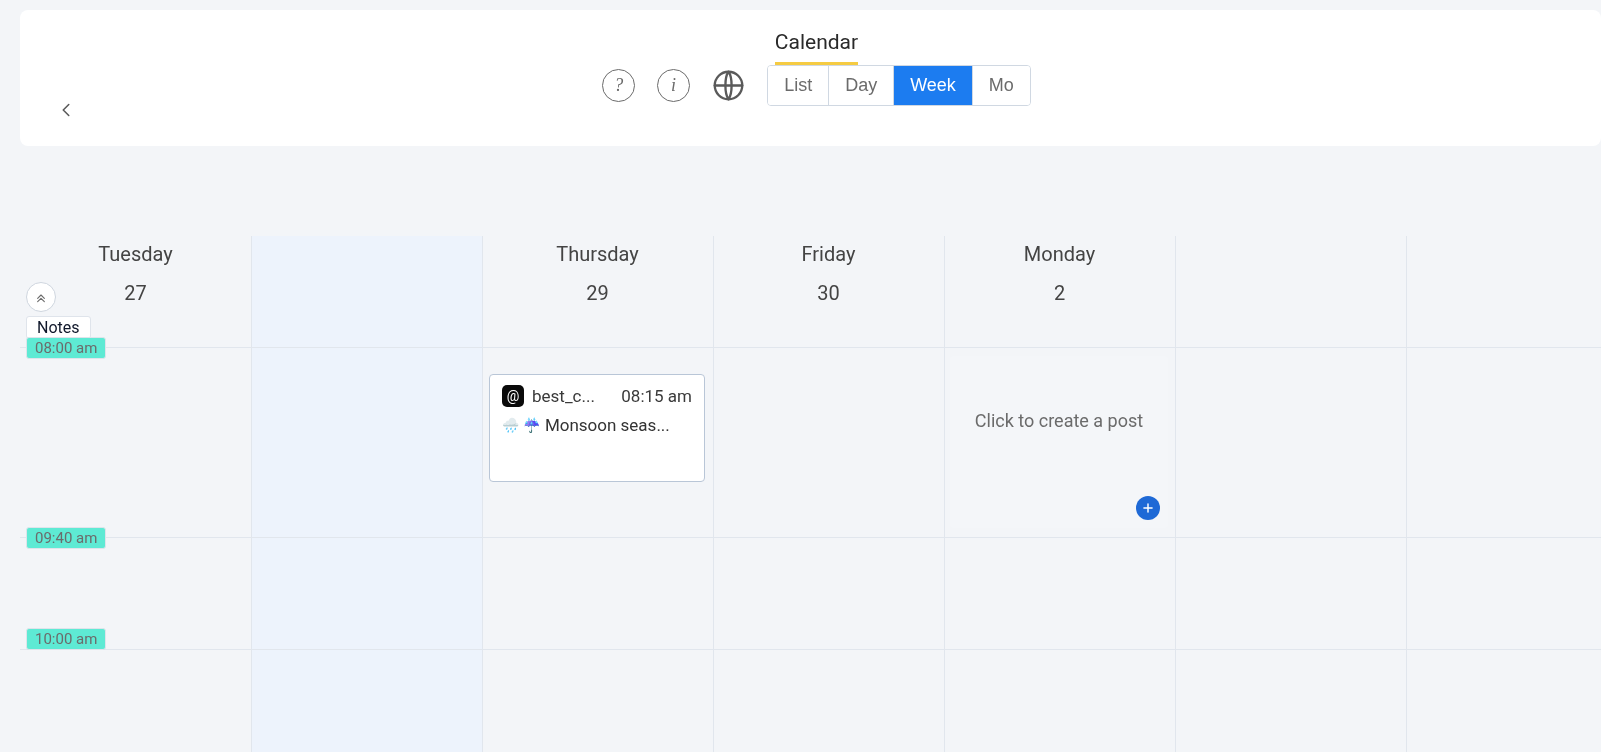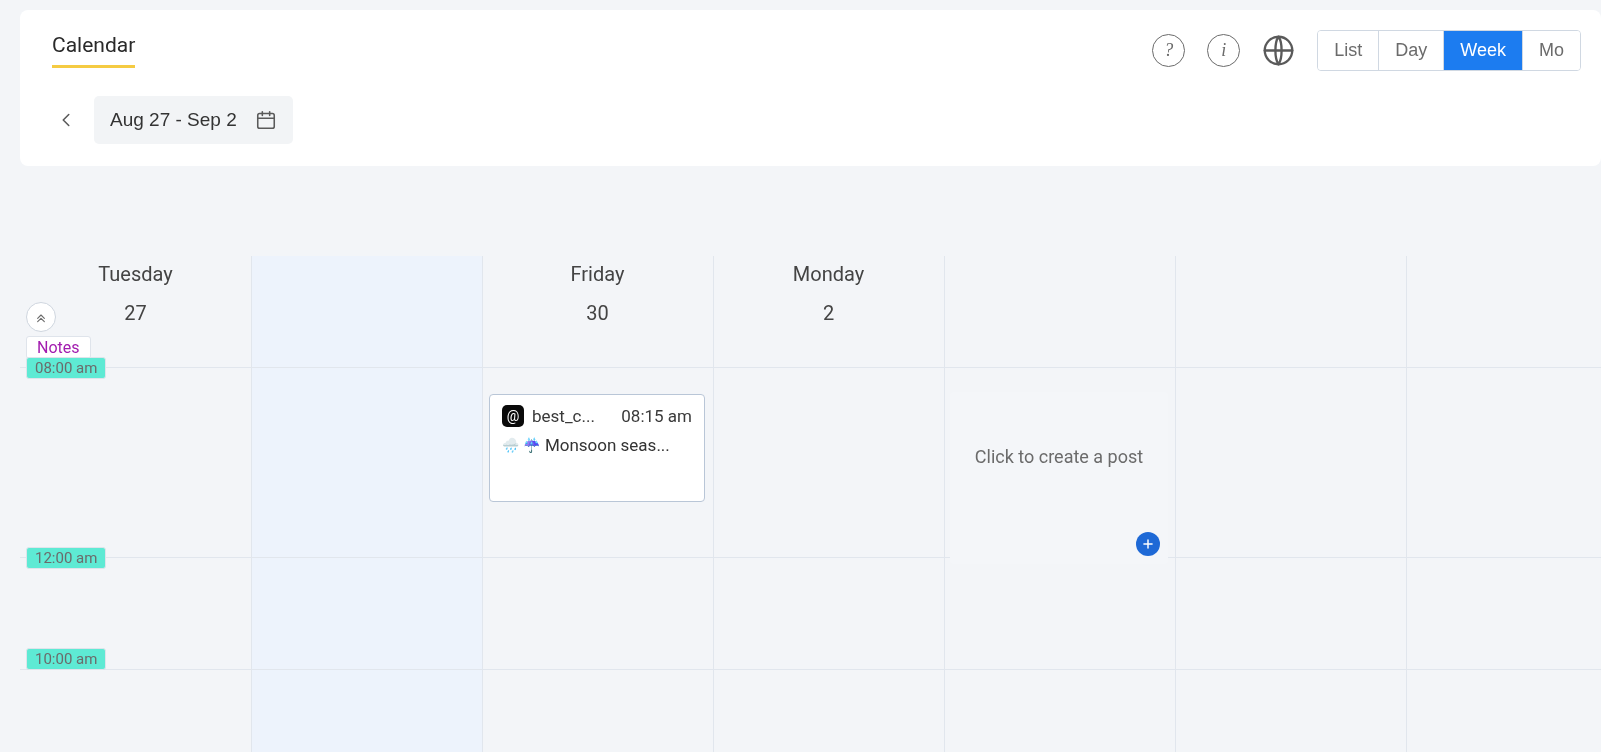--- a/index.html
+++ b/index.html
@@ -15,20 +15,21 @@
       border-radius: 8px;
       margin: 10px 0 0 20px;
       padding: 20px 20px 22px 32px;
       width: 1581px;
     }
     .toolbar-top {
       display: flex;
       align-items: center;
       justify-content: space-between;
       height: 40px;
+      flex-direction: column;
     }
     .calendar-title {
       font-size: 21px;
       font-weight: 400;
       color: #2a2a2a;
       padding-bottom: 8px;
       border-bottom: 3px solid #f5cb42;
       display: inline-block;
     }
     .toolbar-top-right { display: flex; align-items: center; gap: 22px; }
@@ -124,21 +125,21 @@
     .time-row.last { height: 160px; }
     .time-label {
       position:absolute; left: 6px; top: -11px;
       background: #5eead4; border: 1px solid #dfe4eb; border-radius: 3px;
       padding: 1px 8px; font-size: 15px; color: #6b6b6b;
       z-index: 5;
     }
     .notes-label {
       position:absolute; left: 6px; top: 80px;
       background:#fff; border:1px solid #dfe4eb; border-radius:3px;
-      padding:1px 10px; font-size:16px; color:#a21caf; z-index:5;
+      padding:1px 10px; font-size:16px; color:#0f172a; z-index:5;
     }
 
     
     .post-card {
       position:absolute;
       background:#fff; border:1px solid #b9c6d7; border-radius:4px;
       padding: 10px 12px; cursor:pointer;
     }
     .post-card .post-row1 { display:flex; align-items:center; justify-content:space-between; margin-bottom:8px; }
     .post-card .post-title-wrap { display:flex; align-items:center; gap:8px; overflow:hidden; }
@@ -192,42 +193,37 @@
     </div>
   </div>
 
   <div class="toolbar-bottom">
     <div class="toolbar-bottom-right">
       <button class="nav-arrow">
         <svg viewBox="0 0 24 24" width="22" height="22" class="svg-stroke">
           <polyline points="15 18 9 12 15 6"></polyline>
         </svg>
       </button>
-      <button class="date-range-btn">
-        <span>Aug 27 - Sep 2</span>
-        <svg viewBox="0 0 24 24" width="22" height="22" class="svg-stroke" style="color:#5a5a5a">
-          <rect x="3" y="5" width="18" height="16" rx="2"></rect>
-          <line x1="3" y1="10" x2="21" y2="10"></line>
-          <line x1="8" y1="3" x2="8" y2="7"></line>
-          <line x1="16" y1="3" x2="16" y2="7"></line>
-        </svg>
-      </button>
     </div>
   </div>
 </div>
 
 <div class="cal-wrap">
   <div class="day-headers">
     <div class="day-header">
       <div>Tuesday</div>
       <div class="daynum">27</div>
     </div>
     <div class="day-header today">
       <div>Wednesday</div>
       <div class="daynum">28</div>
+    </div>
+    <div class="day-header">
+      <div>Thursday</div>
+      <div class="daynum">29</div>
     </div>
     <div class="day-header">
       <div>Friday</div>
       <div class="daynum">30</div>
     </div>
     <div class="day-header">
       <div>Monday</div>
       <div class="daynum">2</div>
     </div>
   </div>
@@ -249,21 +245,21 @@
       <div class="grid-col"></div>
       <div class="grid-col"></div>
       <div class="grid-col"></div>
       <div class="grid-col"></div>
     </div>
 
     <div class="time-row">
       <div class="time-label" style="top:101px">08:00 am</div>
     </div>
     <div class="time-row" style="height:190px">
-      <div class="time-label" style="top:179px">12:00 am</div>
+      <div class="time-label" style="top:179px">09:40 am</div>
     </div>
     <div class="time-row" style="height:112px">
       <div class="time-label" style="top:90px">10:00 am</div>
     </div>
     <div class="time-row last"></div>
 
     <div class="post-card" style="left:469px; top:138px; width:216px; height:108px;">
       <div class="post-row1">
         <div class="post-title-wrap">
           <div class="post-avatar">@</div>
@@ -271,21 +267,21 @@
         </div>
         <span class="post-time">08:15 am</span>
       </div>
       <div class="post-row2">
         <span class="emoji-small">🌧️</span>
         <span class="emoji-small">☔</span>
         <span>Monsoon seas...</span>
       </div>
     </div>
 
-    <div class="create-placeholder" style="left:930px; top:136px; width:218px; height:172px;">
+    <div class="create-placeholder" style="left:930px; top:120px; width:218px; height:172px;">
       <span>Click to create a post</span>
       <div class="create-plus">
         <svg viewBox="0 0 24 24" width="14" height="14" style="stroke:#fff;stroke-width:2.5;stroke-linecap:round">
           <line x1="12" y1="5" x2="12" y2="19"></line>
             <line x1="5" y1="12" x2="19" y2="12"></line>
         </svg>
       </div>
     </div>
   </div>
 </div>

